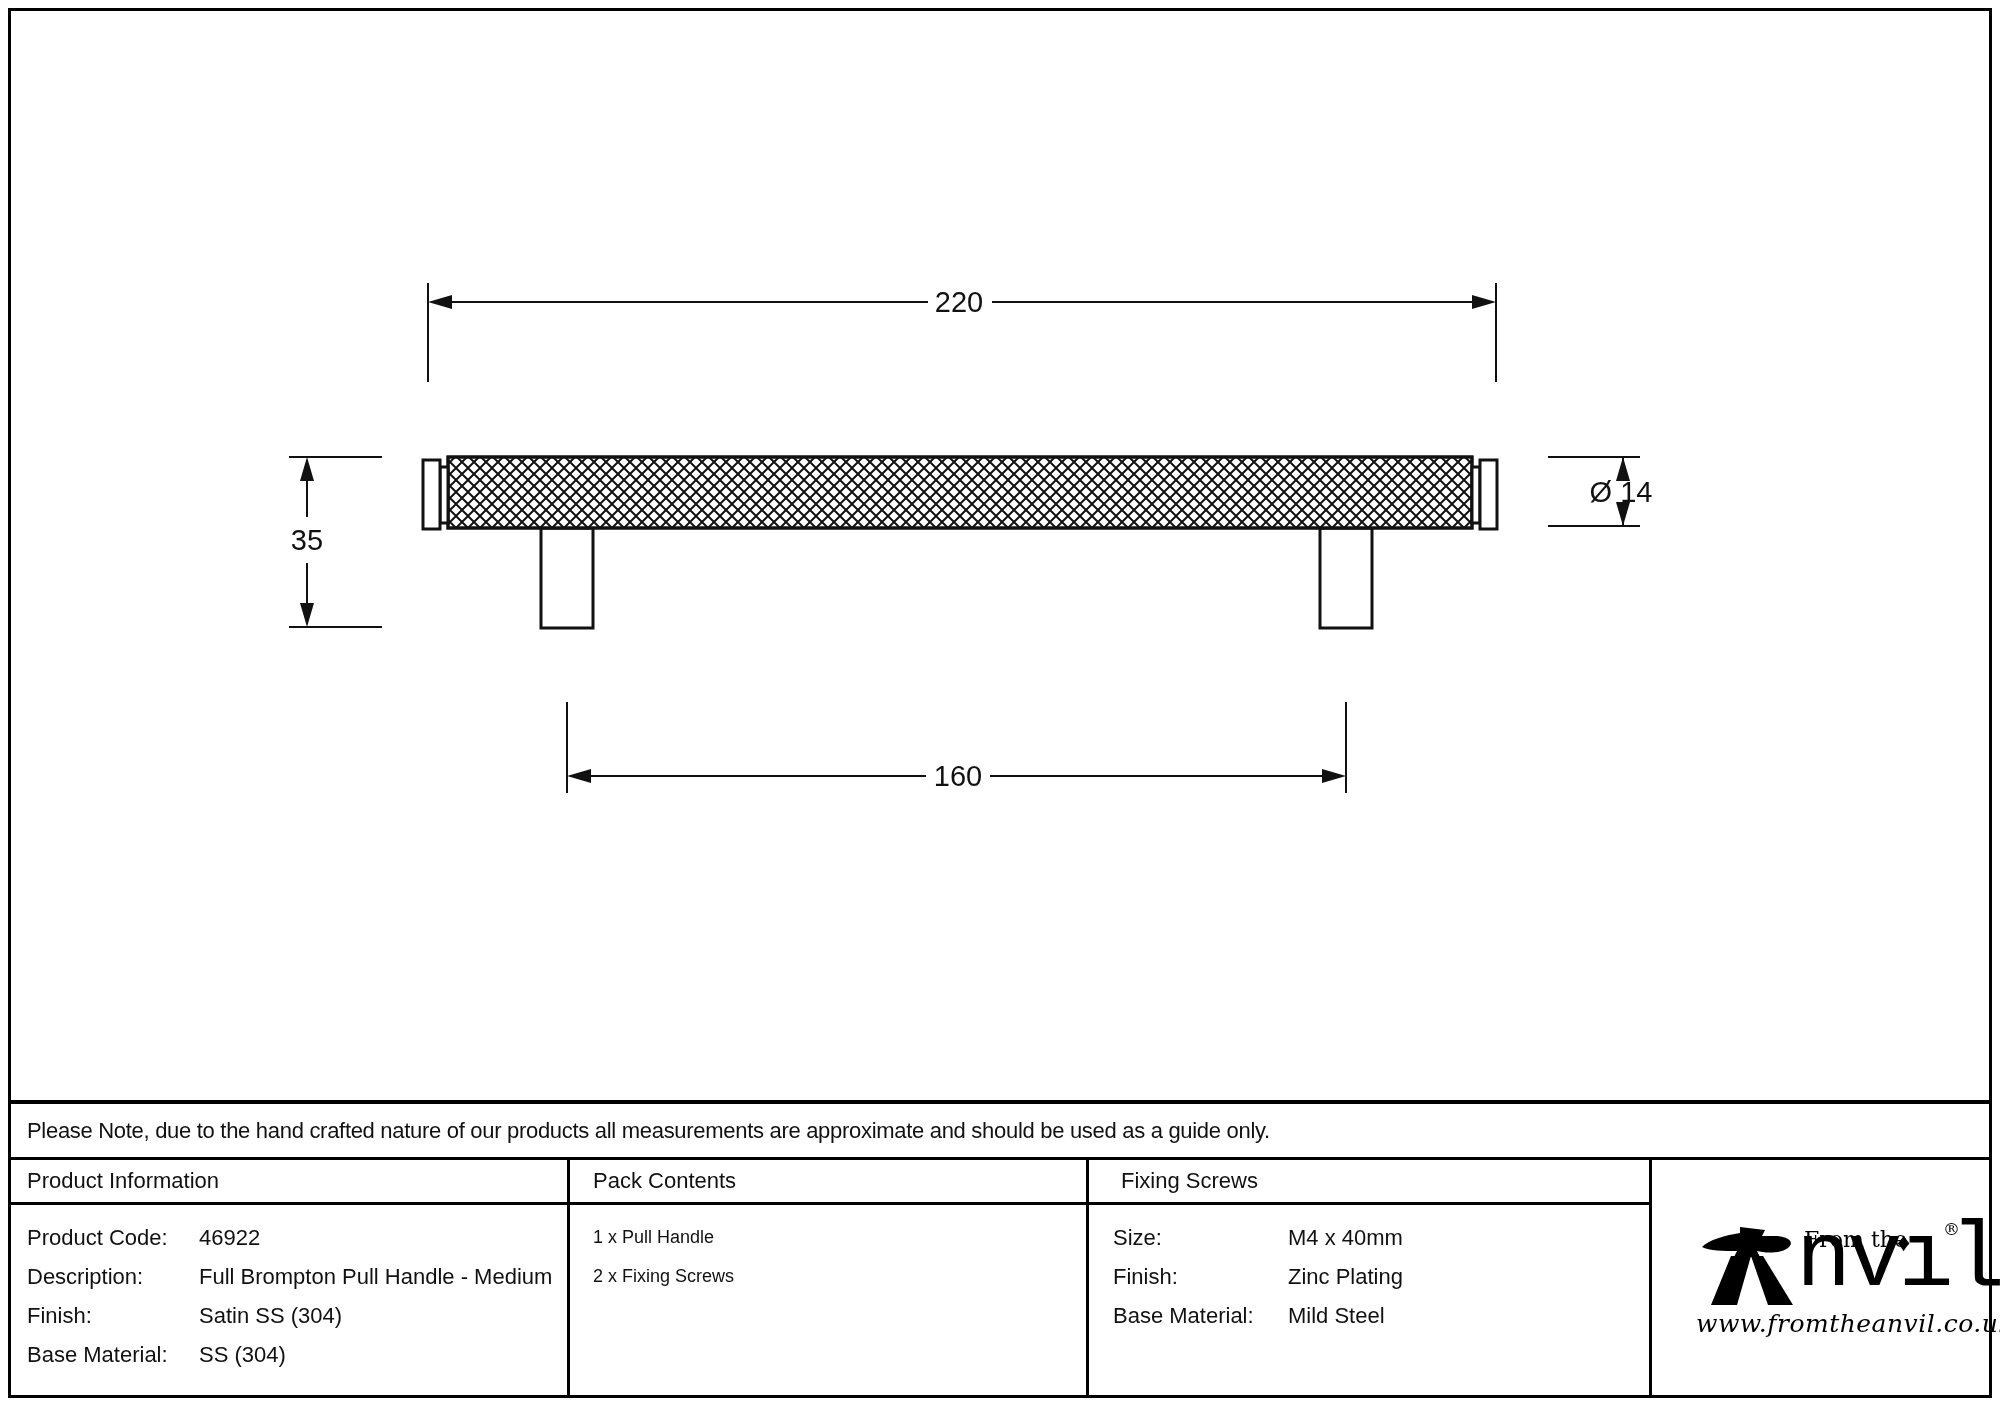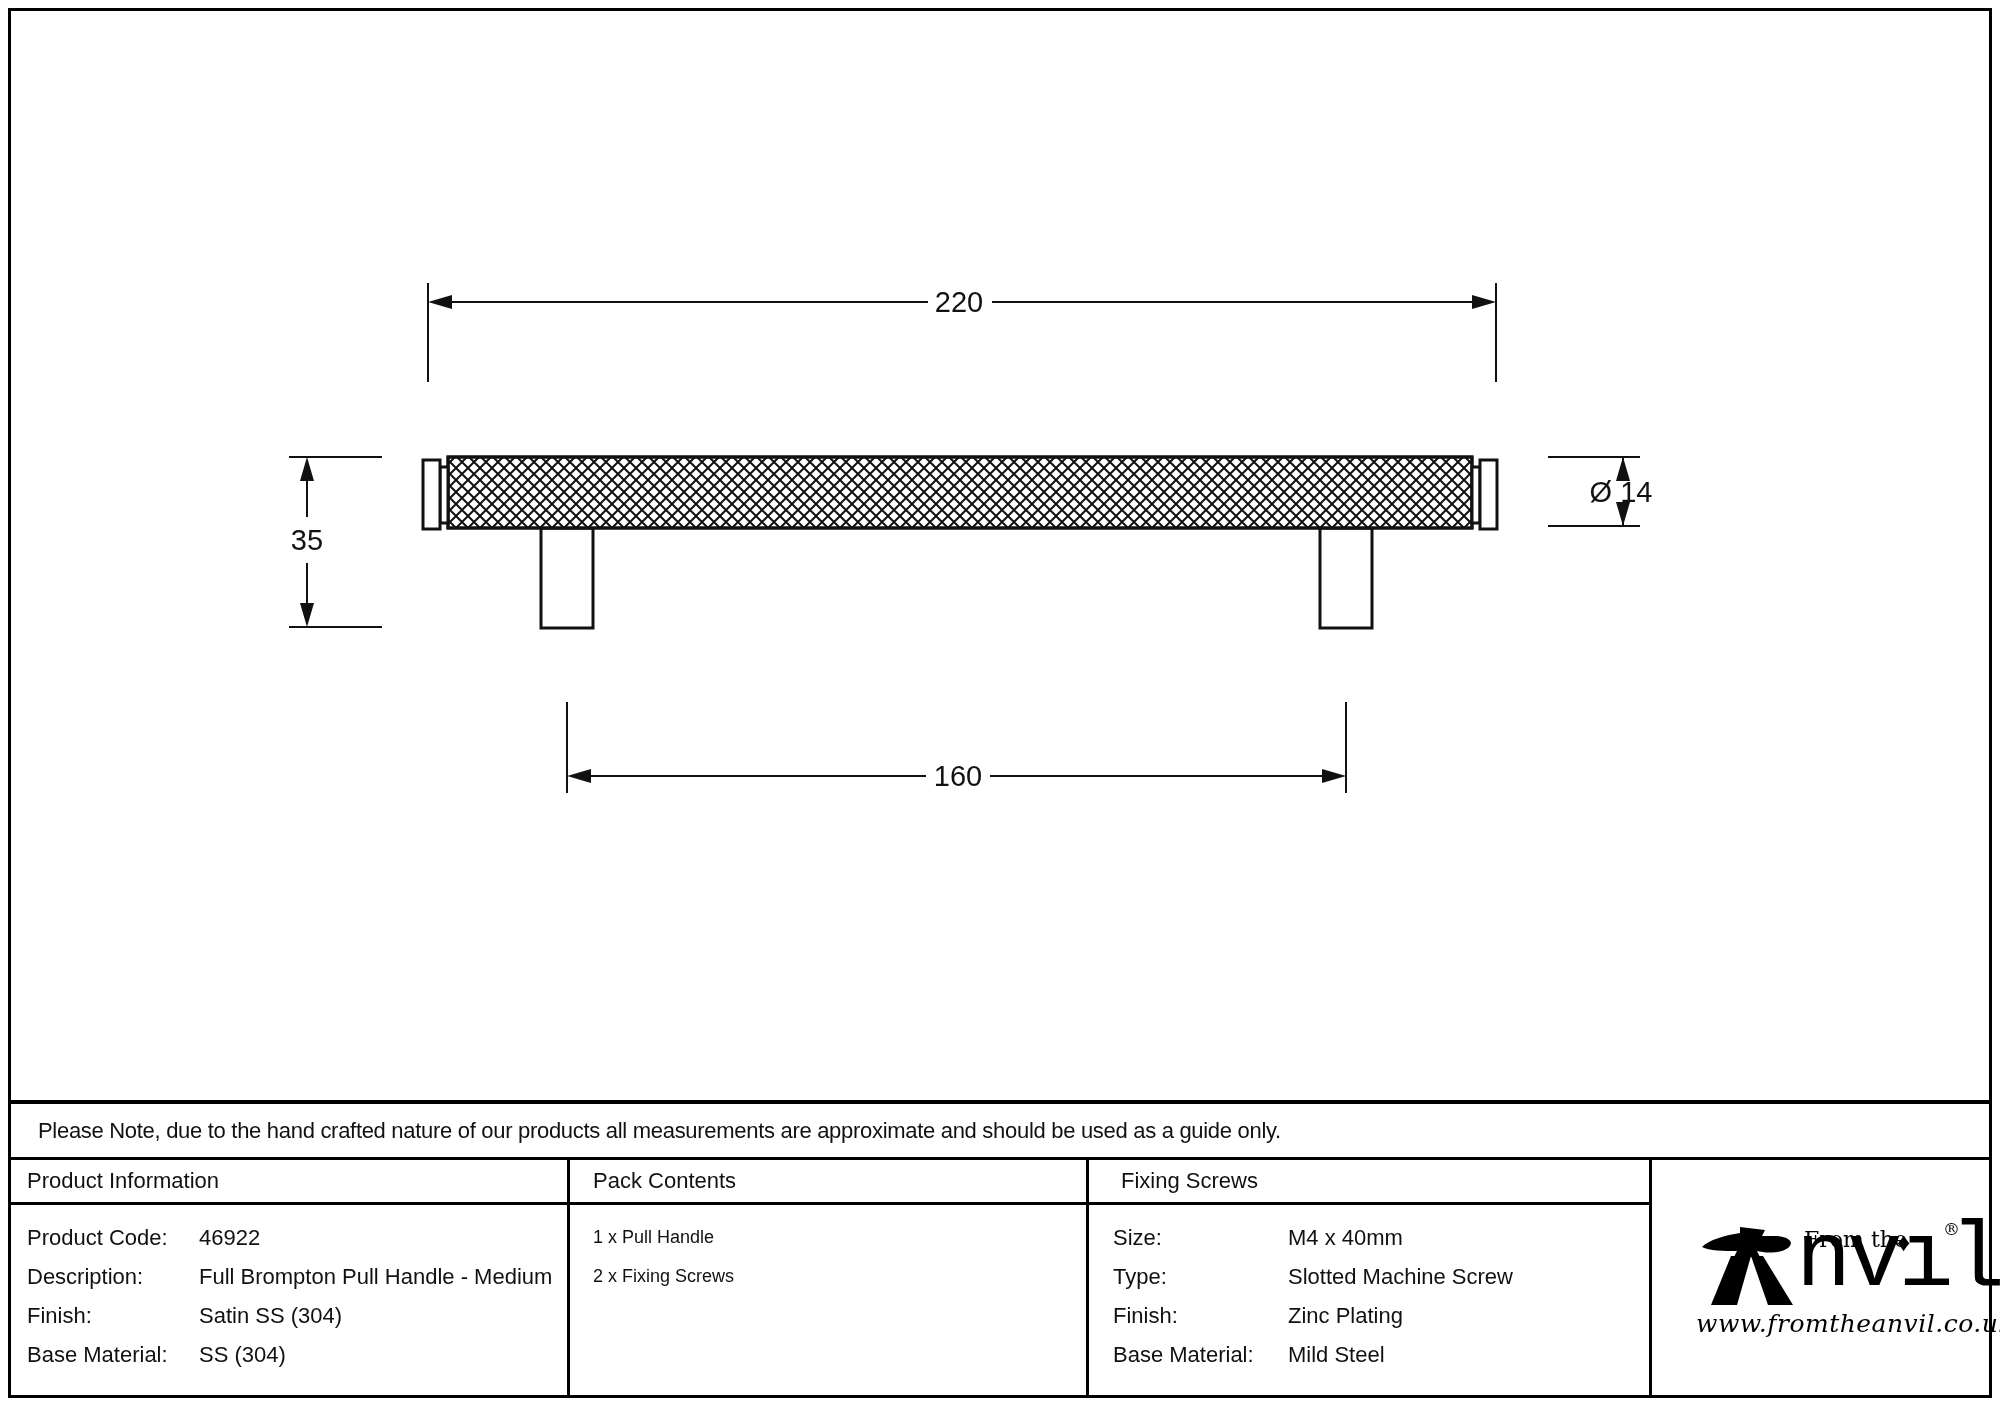--- a/index.html
+++ b/index.html
@@ -7,21 +7,21 @@
          font-family:"Liberation Sans",sans-serif;color:#111;}
   .frame{position:absolute;left:8px;top:8px;right:8px;bottom:8px;border:3px solid #000;}
   .drawing-svg{position:absolute;left:0;top:0;}
   .dim-text{font-family:"Liberation Sans",sans-serif;font-size:29px;fill:#111;}
   
   .bottom{position:absolute;left:11px;right:11px;top:1100px;bottom:11px;
           display:grid;grid-template-columns:559px 519px 563px 1fr;
           grid-template-rows:56px 45px 1fr;border-top:4px solid #000;background:#fff;}
   .cell{box-sizing:border-box;background:#fff;}
   .note-cell{grid-column:1/5;grid-row:1;border-bottom:3px solid #000;
-             display:flex;align-items:center;padding-left:27px;
+             display:flex;align-items:center;padding-left:16px;
              font-size:22px;letter-spacing:-0.3px;}
   .hdr{display:flex;align-items:center;font-size:22px;border-bottom:3px solid #000;}
   .hdr1{grid-column:1;grid-row:2;border-right:3px solid #000;padding-left:16px;}
   .hdr2{grid-column:2;grid-row:2;border-right:3px solid #000;padding-left:23px;}
   .hdr3{grid-column:3;grid-row:2;border-right:3px solid #000;padding-left:32px;}
   .body1{grid-column:1;grid-row:3;border-right:3px solid #000;padding:13px 0 0 16px;}
   .body2{grid-column:2;grid-row:3;border-right:3px solid #000;padding:13px 0 0 23px;}
   .body3{grid-column:3;grid-row:3;border-right:3px solid #000;padding:13px 0 12px 24px;}
   .logo-cell{grid-column:4;grid-row:2/4;position:relative;}
   .kv{display:flex;font-size:22px;line-height:39px;}
@@ -137,24 +137,20 @@
       <div class="pc-item">1 x Pull Handle</div>
       <div class="pc-item">2 x Fixing Screws</div>
     </div>
 
     <div class="cell body3">
       <div class="kv">
         <span class="k">Size:</span>
         <span class="v">M4 x 40mm</span>
       </div>
       <div class="kv">
-        <span class="k">Type:</span>
-        <span class="v">Slotted Machine Screw</span>
-      </div>
-      <div class="kv">
         <span class="k">Finish:</span>
         <span class="v">Zinc Plating</span>
       </div>
       <div class="kv">
         <span class="k">Base Material:</span>
         <span class="v">Mild Steel</span>
       </div>
     </div>
 
     <div class="cell logo-cell">

